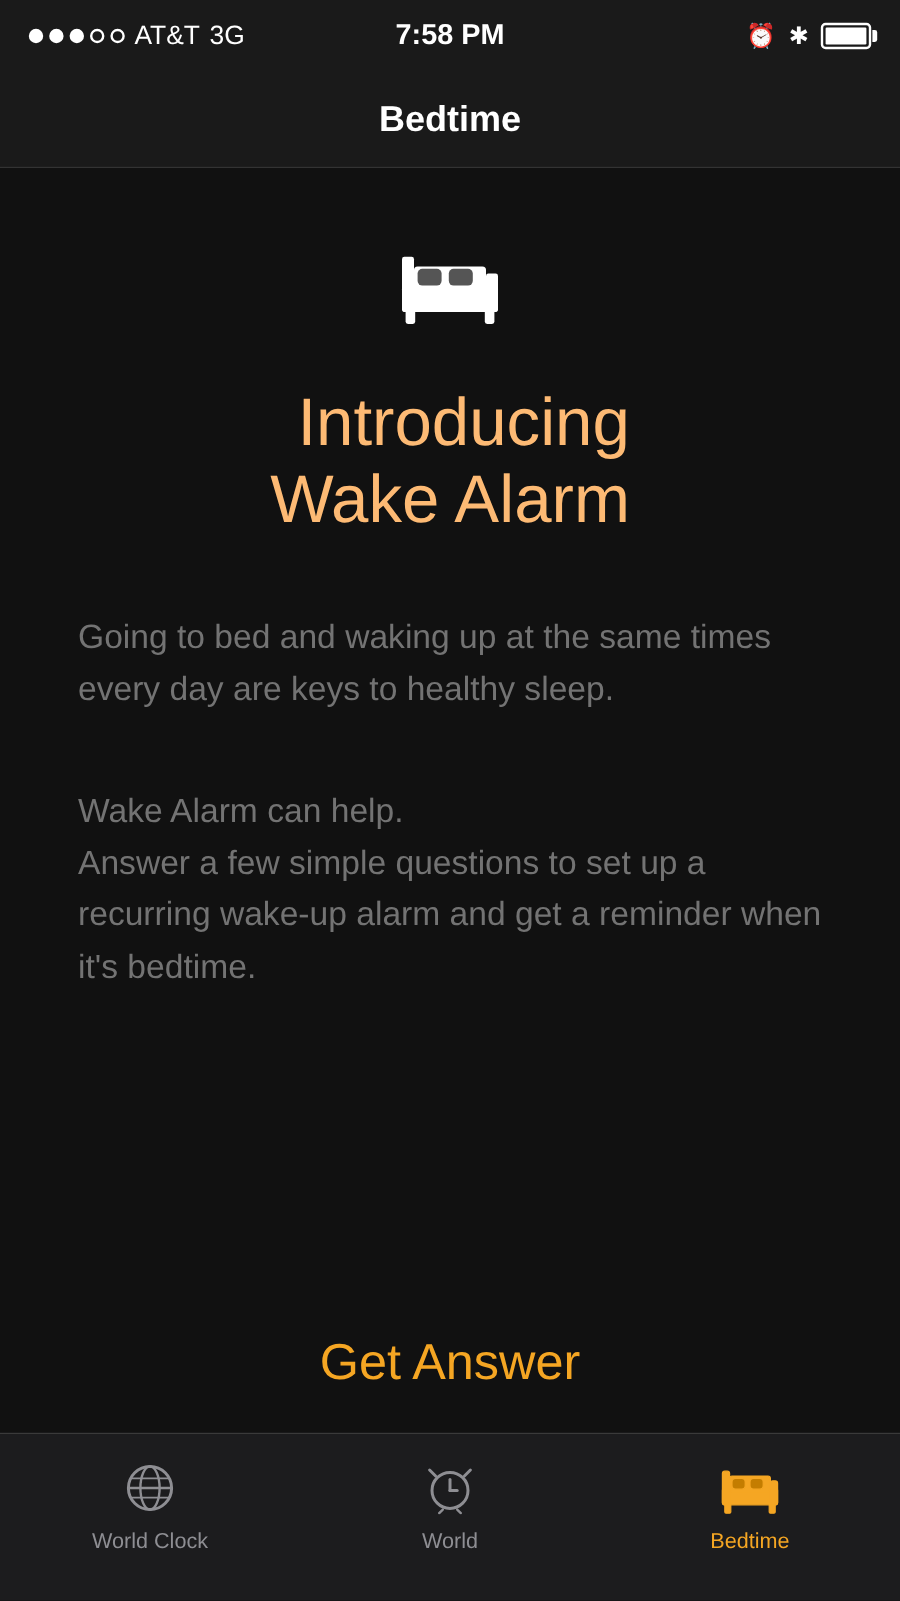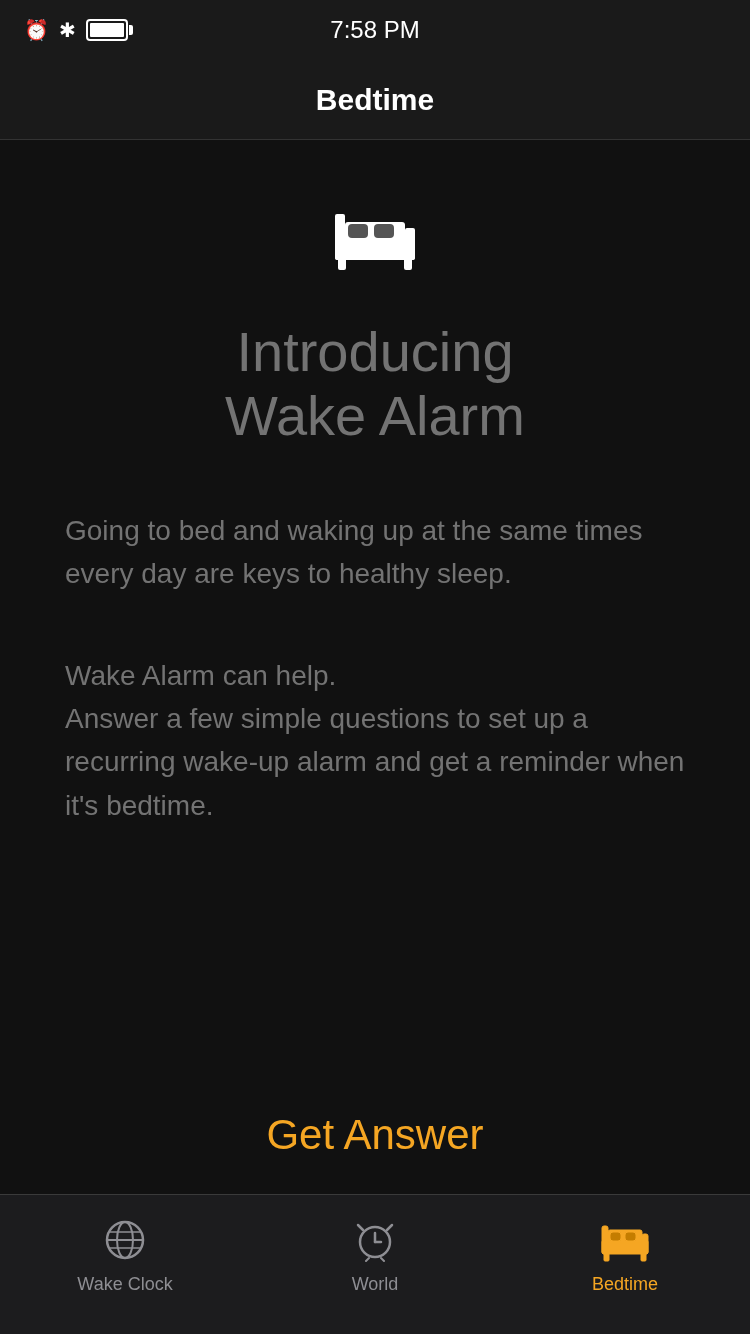--- a/index.html
+++ b/index.html
@@ -51,21 +51,21 @@
     .carrier-text {
       font-size: 22px;
       color: #fff;
       font-weight: 500;
     }
     .status-center {
       position: absolute;
       left: 50%;
       transform: translateX(-50%);
       font-size: 24px;
-      font-weight: 400;
+      font-weight: 700;
       color: #fff;
     }
     .status-right {
       display: flex;
       align-items: center;
       gap: 10px;
     }
     .battery-icon {
       width: 42px;
       height: 22px;
@@ -122,24 +122,24 @@
 
     .bed-icon {
       width: 90px;
       height: 70px;
       margin-bottom: 50px;
     }
 
     .intro-title {
       font-size: 56px;
       font-weight: 300;
-      text-align: center;
+      text-align: right;
       line-height: 1.15;
       margin-bottom: 60px;
-      color: #737373;
+      color: #fdba74;
     }
 
     .intro-body {
       font-size: 28px;
       text-align: left;
       color: #737373;
       line-height: 1.55;
       font-weight: 300;
       max-width: 620px;
     }
@@ -207,20 +207,31 @@
     }
     .tab-item.active .tab-icon svg {
       fill: #f5a623;
       stroke: #f5a623;
     }
   </style>
 </head>
 <body>
 
 <div class="status-bar">
+  <div class="status-left">
+    <div class="signal-dots">
+      <div class="dot"></div>
+      <div class="dot"></div>
+      <div class="dot"></div>
+      <div class="dot empty"></div>
+      <div class="dot empty"></div>
+    </div>
+    <span class="carrier-text">AT&amp;T</span>
+    <span class="carrier-text">3G</span>
+  </div>
   <div class="status-center">7:58 PM</div>
   <div class="status-right">
 
     <span style="color:#fff;font-size:20px;">⏰</span>
 
     <span style="color:#fff;font-size:20px;">✱</span>
     <div class="battery-icon">
       <div class="battery-fill"></div>
     </div>
   </div>
@@ -267,21 +278,21 @@
   <div class="tab-item">
     <div class="tab-icon">
       <svg width="44" height="44" viewBox="0 0 44 44" fill="none" xmlns="http://www.w3.org/2000/svg">
         <circle cx="22" cy="22" r="18" stroke="#8e8e93" stroke-width="2.5" fill="none"></circle>
         <ellipse cx="22" cy="22" rx="8" ry="18" stroke="#8e8e93" stroke-width="2" fill="none"></ellipse>
         <line x1="4" y1="22" x2="40" y2="22" stroke="#8e8e93" stroke-width="2"></line>
         <line x1="6" y1="14" x2="38" y2="14" stroke="#8e8e93" stroke-width="1.5"></line>
         <line x1="6" y1="30" x2="38" y2="30" stroke="#8e8e93" stroke-width="1.5"></line>
       </svg>
     </div>
-    <span class="tab-label">Wake Clock</span>
+    <span class="tab-label">World Clock</span>
   </div>
 
   <div class="tab-item">
     <div class="tab-icon">
       <svg width="44" height="44" viewBox="0 0 44 44" fill="none" xmlns="http://www.w3.org/2000/svg">
         <circle cx="22" cy="24" r="15" stroke="#8e8e93" stroke-width="2.5" fill="none"></circle>
         <line x1="22" y1="24" x2="22" y2="15" stroke="#8e8e93" stroke-width="2.5" stroke-linecap="round"></line>
         <line x1="22" y1="24" x2="28" y2="24" stroke="#8e8e93" stroke-width="2.5" stroke-linecap="round"></line>
 
         <line x1="10" y1="12" x2="5" y2="7" stroke="#8e8e93" stroke-width="2.5" stroke-linecap="round"></line>

